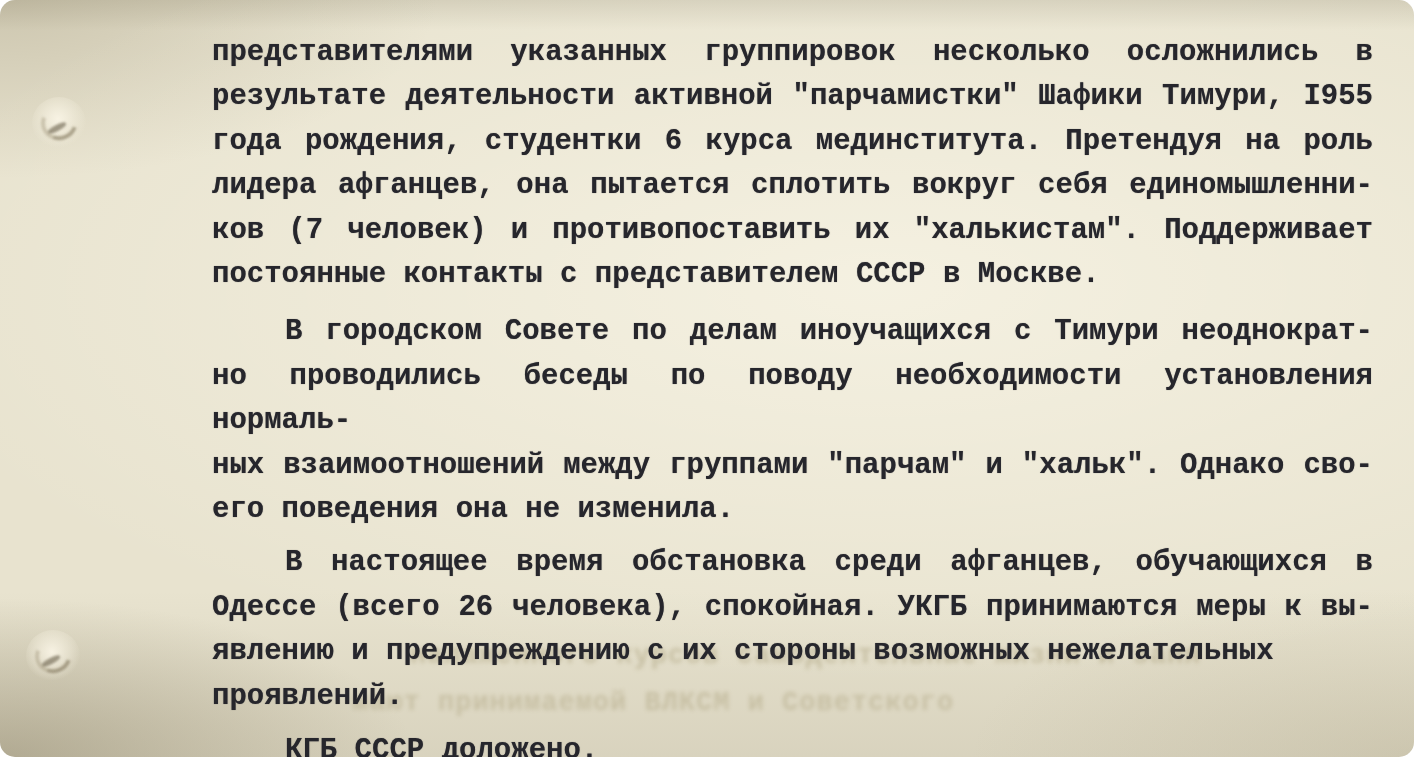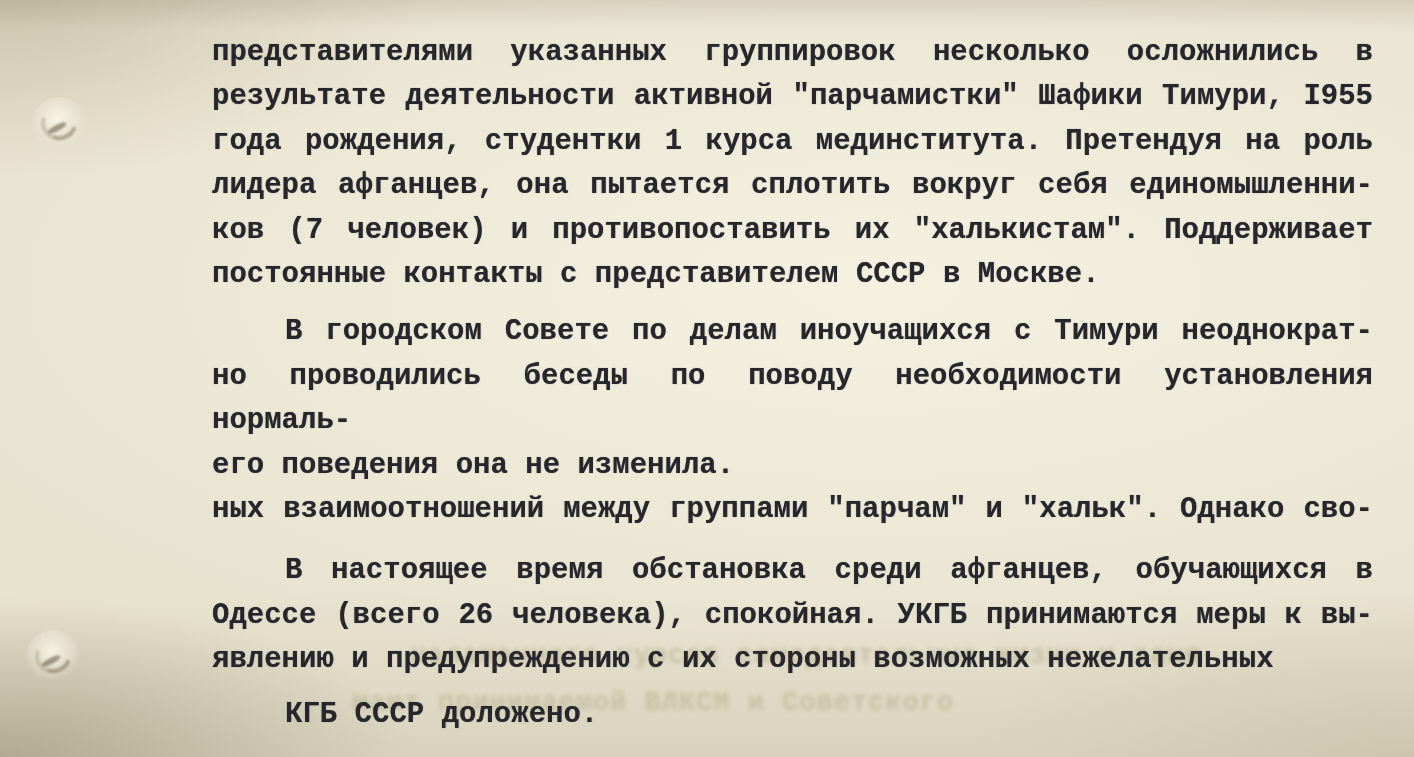--- a/index.html
+++ b/index.html
@@ -11,30 +11,31 @@
   .paper{
     position:absolute;inset:0;
     background:
       radial-gradient(130% 95% at 62% 38%, rgba(255,252,240,0.55) 0%, rgba(255,252,240,0) 55%),
       radial-gradient(42% 30% at 0% 100%, rgba(118,108,80,0.40) 0%, rgba(118,108,80,0) 70%),
       radial-gradient(50% 38% at 0% 0%,   rgba(140,130,100,0.30) 0%, rgba(140,130,100,0) 62%),
       radial-gradient(45% 32% at 100% 100%, rgba(148,138,106,0.18) 0%, rgba(0,0,0,0) 70%),
       linear-gradient(to bottom, rgba(118,110,84,0.20) 0%, rgba(118,110,84,0) 4%),
       linear-gradient(to bottom, rgba(0,0,0,0) 78%, rgba(122,113,86,0.14) 100%),
       #e8e3cf;
+    border-radius: 15px;
   }
   .doc{
     position:absolute;left:212px;top:31px;width:1161px;
     font-size:29px;line-height:44.4px;font-weight:700;
     color:#26262c;
     text-shadow:0 0 1px rgba(38,38,46,0.55);
   }
   .para{margin:0;}
   .para:nth-child(2){margin-top:13px;}
-  .para:nth-child(3){margin-top:17px;}
+  .para:nth-child(3){margin-top:9px;}
   .para:nth-child(4){margin-top:10px;}
   .line{white-space:normal;}
   .line.fill{text-align:justify;text-align-last:justify;}
   .line.ind{text-indent:73px;}
   .ghost{
     position:absolute;
     font-family:"Liberation Mono","DejaVu Sans Mono",monospace;
     font-size:27px;font-weight:700;letter-spacing:1px;
     color:#ada37f;filter:blur(2.3px);white-space:nowrap;
   }
@@ -67,33 +68,34 @@
         <span class="mark"></span>
       </div>
       <div class="dimple" style="left: 26px; top: 630px; width: 54px; height: 52px;">
         <span class="mark"></span>
       </div>
     </div>
   <div class="doc" id="doc">
       <div class="para">
         <div class="line fill">представителями указанных группировок несколько осложнились в</div>
         <div class="line fill">результате деятельности активной "парчамистки" Шафики Тимури, I955</div>
-        <div class="line fill">года рождения, студентки 1 курса мединститута. Претендуя на роль</div>
+        <div class="line fill">года рождения, студентки 6 курса мединститута. Претендуя на роль</div>
         <div class="line fill">лидера афганцев, она пытается сплотить вокруг себя единомышленни-</div>
         <div class="line fill">ков (7 человек) и противопоставить их "халькистам". Поддерживает</div>
         <div class="line">постоянные контакты с представителем СССР в Москве.</div>
       </div>
       <div class="para">
         <div class="line fill ind">В городском Совете по делам иноучащихся с Тимури неоднократ-</div>
         <div class="line fill">но проводились беседы по поводу необходимости установления нормаль-</div>
+        <div class="line fill">ных взаимоотношений между группами "парчам" и "хальк". Однако сво-</div>
         <div class="line">его поведения она не изменила.</div>
-        <div class="line fill">ных взаимоотношений между группами "парчам" и "хальк". Однако сво-</div>
       </div>
       <div class="para">
         <div class="line fill ind">В настоящее время обстановка среди афганцев, обучающихся в</div>
         <div class="line fill">Одессе (всего 26 человека), спокойная. УКГБ принимаются меры к вы-</div>
         <div class="line">явлению и предупреждению с их стороны возможных нежелательных</div>
+        <div class="line">проявлений.</div>
       </div>
       <div class="para">
         <div class="line ind">КГБ СССР доложено.</div>
       </div>
     </div>
 </div>
 
 </body></html>

